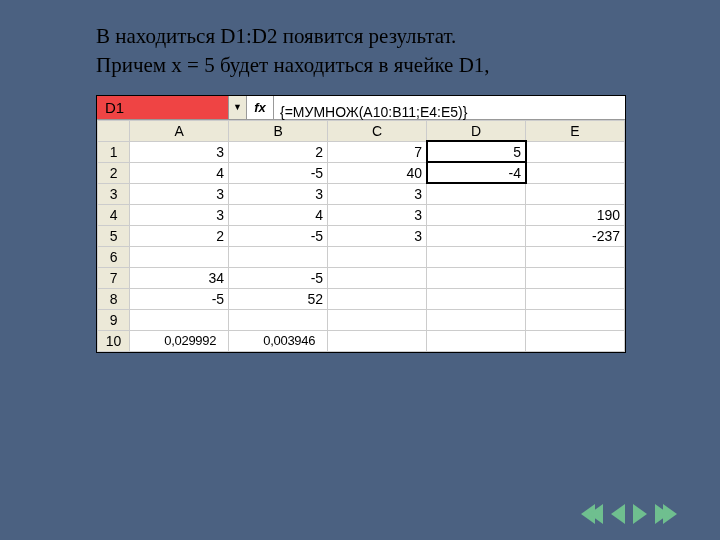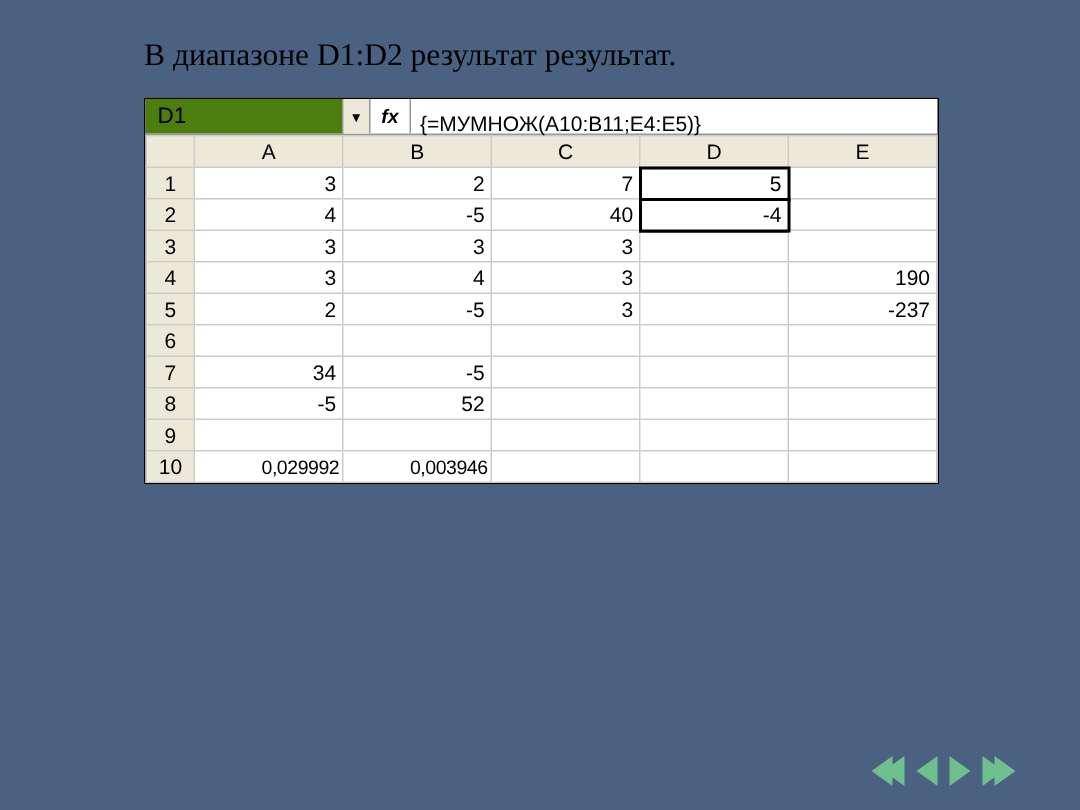--- a/index.html
+++ b/index.html
@@ -32,21 +32,21 @@
     align-items: stretch;
     border-bottom: 1px solid #999;
     height: 24px;
   }
   .namebox {
     width: 132px;
     border-right: 1px solid #999;
     display: flex;
     align-items: center;
     padding: 0 8px;
-    background: #4d7c0f;
+    background: #ef4444;
   }
   .name-dd {
     width: 18px;
     border-right: 1px solid #999;
     display: flex;
     align-items: center;
     justify-content: center;
     background: #ece9d8;
     font-size: 9px;
   }
@@ -86,21 +86,21 @@
     font-family: Arial, sans-serif;
     font-size: 14px;
   }
   th.rowhdr { width: 28px; }
   td {
     text-align: right;
     font-family: Arial, sans-serif;
     font-size: 14px;
     background: #fff;
   }
-  td.tight { font-size: 13px; letter-spacing: -0.3px; padding: 0 2px; }
+  td.tight { font-size: 13px; letter-spacing: -0.3px; padding: 0 12px; }
   .sel {
     position: relative;
     outline: 2px solid #000;
     outline-offset: -1px;
   }
   .selB { border-bottom: 2px solid #000 !important; }
   .navbtns {
     position: absolute;
     right: 40px;
     bottom: 16px;
@@ -113,21 +113,22 @@
   .tri-first { border-top:10px solid transparent; border-bottom:10px solid transparent; border-right:14px solid #6fbf8f; margin-right:-6px;}
   .tri-prev  { border-top:10px solid transparent; border-bottom:10px solid transparent; border-right:14px solid #6fbf8f;}
   .tri-next  { border-top:10px solid transparent; border-bottom:10px solid transparent; border-left:14px solid #6fbf8f;}
   .tri-last  { border-top:10px solid transparent; border-bottom:10px solid transparent; border-left:14px solid #6fbf8f; margin-left:-6px;}
   .navbtn { display:flex; align-items:center; cursor:pointer; padding:0 3px;}
 </style>
 </head>
 <body>
 
 <div class="intro">
-  <div>В диапазоне D1:D2 результат результат.</div>
+  <div>В находиться D1:D2 появится результат.</div>
+  <div>Причем x = 5 будет находиться в ячейке D1,</div>
 </div>
 
 <div class="sheet">
   <div class="fbar">
     <div class="namebox">D1</div>
     <div class="name-dd">▼</div>
     <div class="fx">fx</div>
     <div class="formula">{=МУМНОЖ(A10:B11;E4:E5)}</div>
   </div>
   <table>

